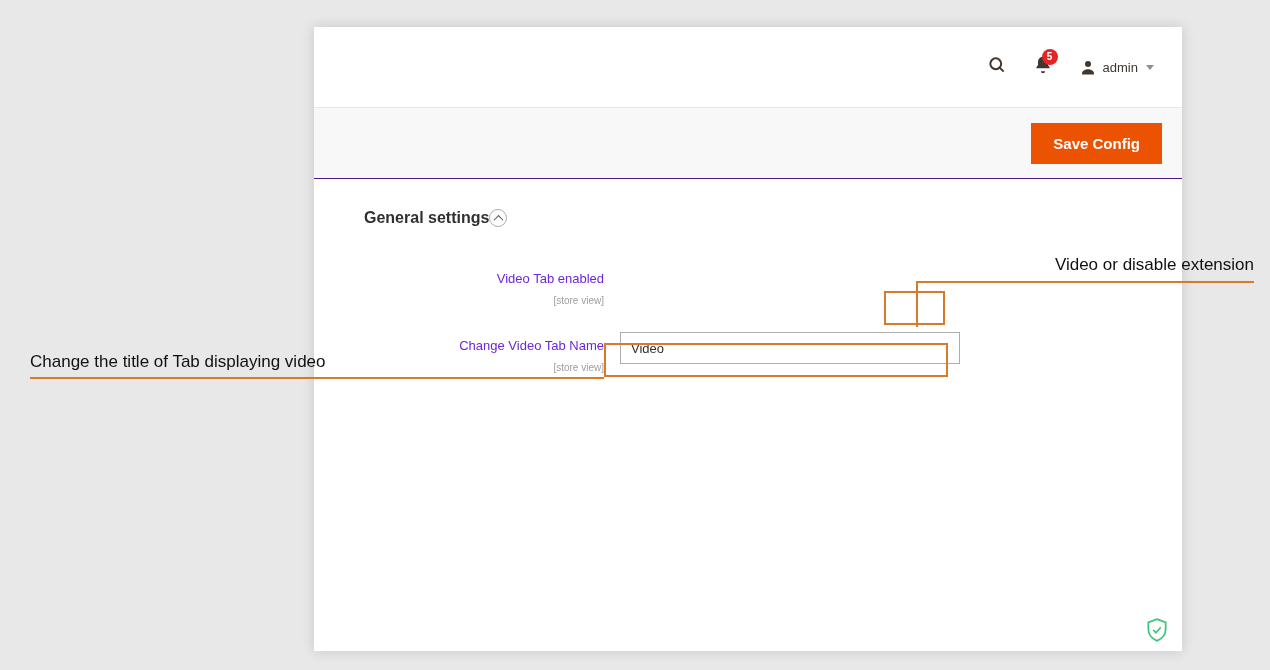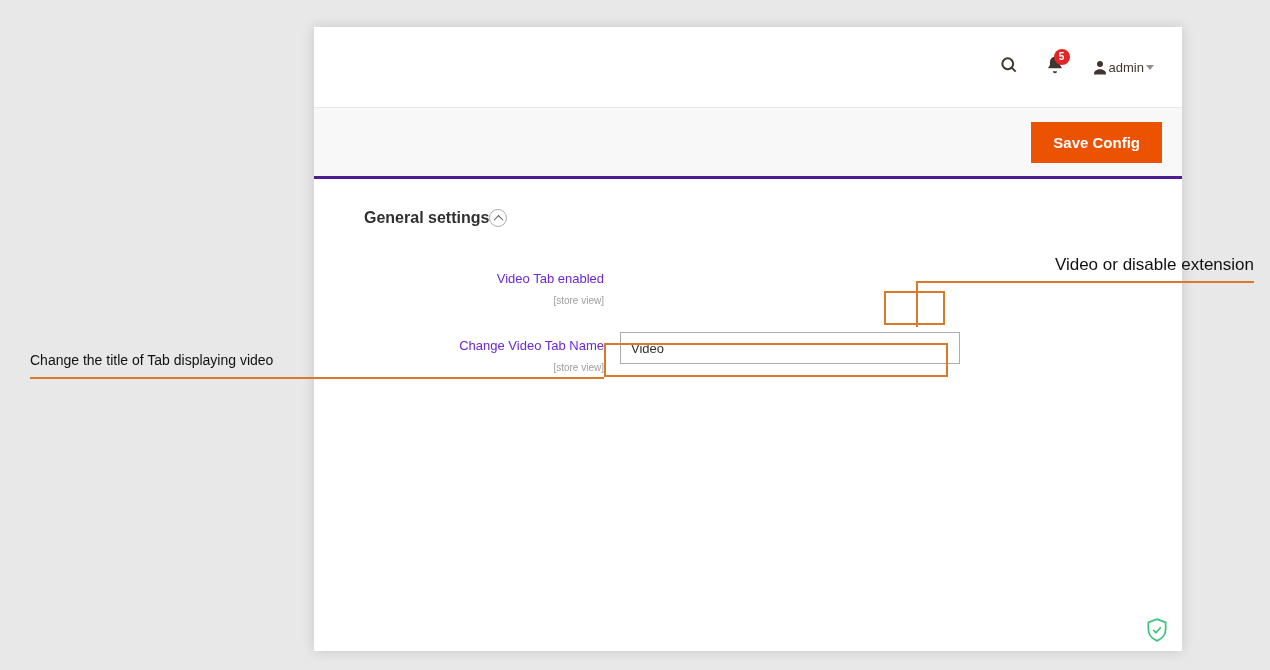--- a/index.html
+++ b/index.html
@@ -36,26 +36,26 @@
     color: #fff;
     font-size: 10px;
     font-weight: 600;
     border-radius: 9px;
     min-width: 16px;
     height: 16px;
     line-height: 16px;
     text-align: center;
     padding: 0 4px;
   }
-  .user-menu { display:flex; align-items:center; cursor:pointer; color:#41362f; font-size:13px;justify-content:space-between;}
+  .user-menu { display:flex; align-items:center; gap:6px; cursor:pointer; color:#41362f; font-size:13px;justify-content:space-between;}
   .user-menu .caret { width:0;height:0;border-left:4px solid transparent;border-right:4px solid transparent;border-top:5px solid #8f8f8f; margin-left:2px;}
   .actionbar {
     background: #f8f8f8;
     border-top: 1px solid #e8e8e8;
-    border-bottom: 3px solid #4c1d95;
+    border-bottom: 1px solid #4c1d95;
     height: 72px;
     display:flex;
     align-items:center;
     justify-content:flex-end;
     padding: 0 20px;
   }
   .btn-primary {
     background: #eb5202;
     color:#fff;
     border:none;
@@ -162,21 +162,21 @@
     left:604px;
     width:344px;
     height:34px;
     border:2px solid #d97a2a;
     pointer-events:none;
   }
   .annot-left {
     position:absolute;
     left:30px;
     top:352px;
-    font-size:14px;
+    font-size:17px;
     color:#111;
   }
   .annot-left-line {
     position:absolute;
     top:377px;
     left:30px;
     width:574px;
     height:2px;
     background:#d97a2a;
   }

